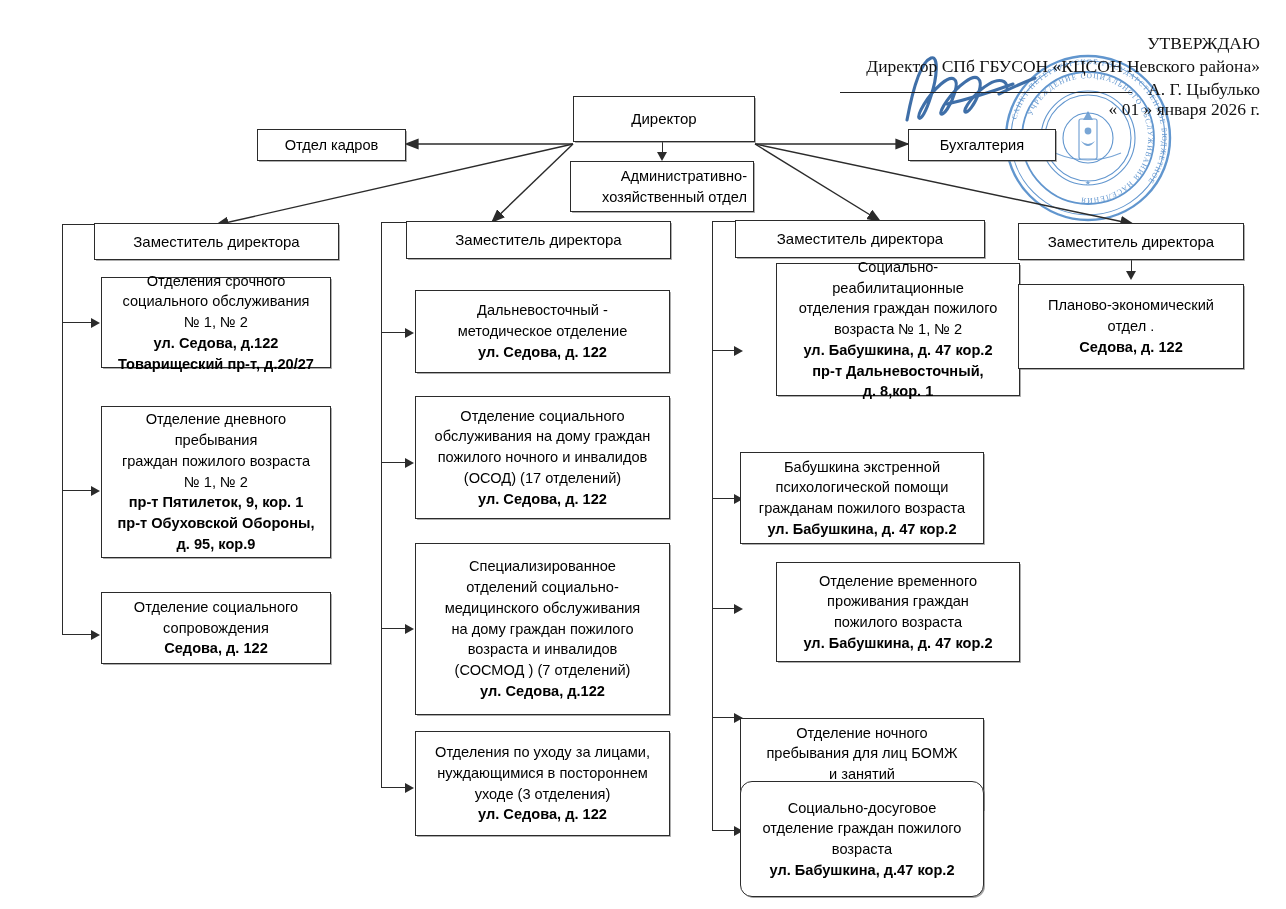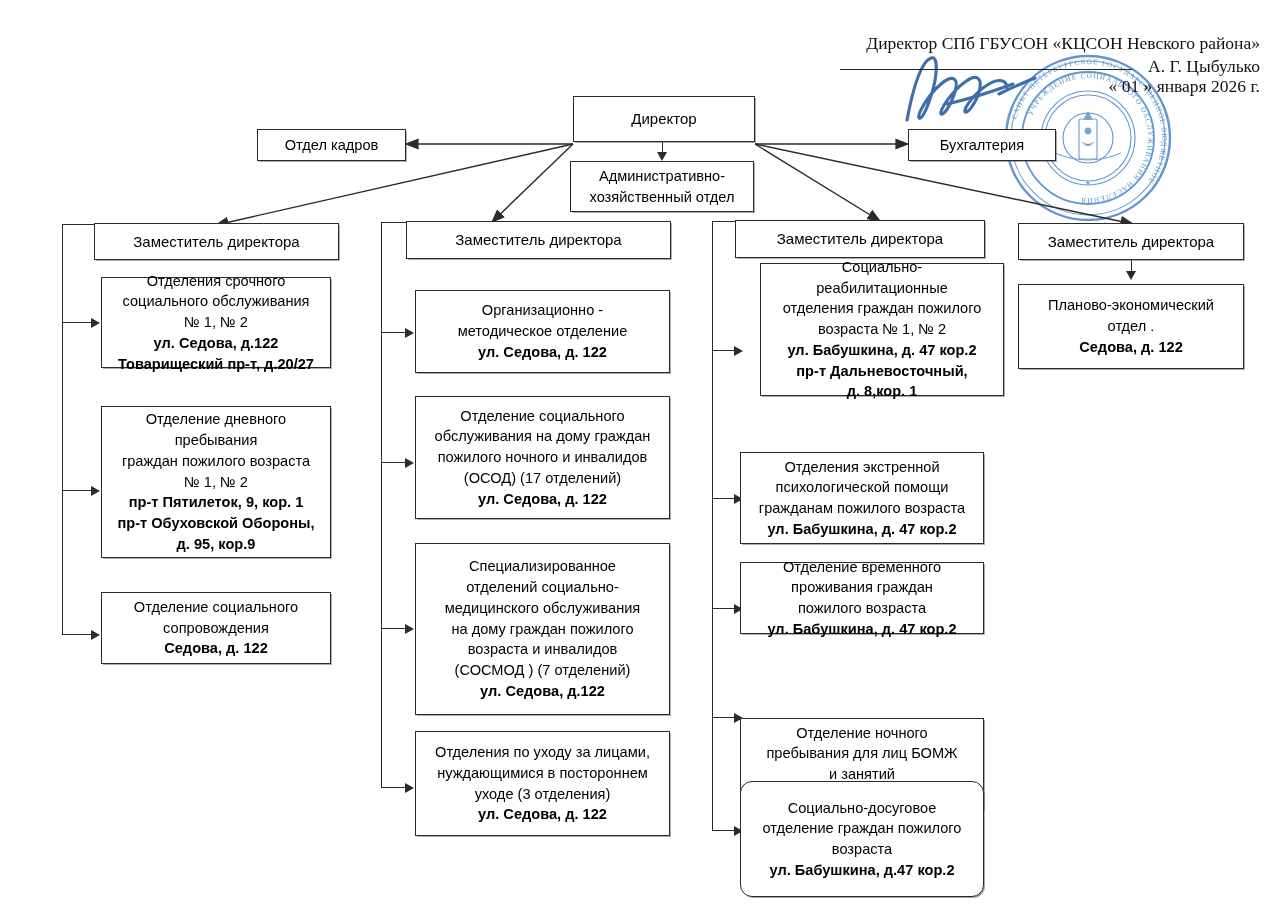--- a/index.html
+++ b/index.html
@@ -114,20 +114,21 @@
     z-index:3;
   }
   .diag{position:absolute;left:0;top:0;width:1286px;height:909px;z-index:3;pointer-events:none;}
 </style>
 </head>
 <body>
 
 <div id="page">
 
   <div class="approval">
+    <div class="ln">УТВЕРЖДАЮ</div>
     <div class="ln">Директор СПб ГБУСОН «КЦСОН Невского района»</div>
     <div class="sig-row">
       <span class="sig-rule"></span>
       <span>А. Г. Цыбулько</span>
     </div>
     <div class="ln">« 01 » января 2026 г.</div>
   </div>
 
   <svg class="signature" viewBox="0 0 185 80">
     <g fill="none" stroke="#3f6fa8" stroke-width="3.1" stroke-linecap="round" stroke-linejoin="round">
@@ -191,21 +192,21 @@
   </div>
 
   <div class="box" style="left:257px; top:129px; width:149px; height:32px;">
     <span class="l">Отдел кадров</span>
   </div>
 
   <div class="box" style="left:908px; top:129px; width:148px; height:32px;">
     <span class="l">Бухгалтерия</span>
   </div>
 
-  <div class="box" style="left:570px; top:161px; width:184px; height:51px;">
+  <div class="box" style="left:570px; top:161px; width:184px; height:51px;align-items:flex-end;">
     <span class="l">Административно-</span>
     <span class="l">хозяйственный отдел</span>
   </div>
   <div class="vline" style="left:662px; top:142px; height:13px;"></div>
   <div class="arrowdown" style="left:657px; top:152px;"></div>
 
   <div class="box hdr" style="left:94px; top:223px; width:245px; height:37px;">
     <span class="l">Заместитель директора</span>
   </div>
   <div class="vline" style="left:62px; top:224px; height:410px;"></div>
@@ -241,21 +242,21 @@
   <div class="hline" style="left:62px; top:634px; width:30px;"></div>
   <div class="arrowhead" style="left:91px; top:630px;"></div>
 
   <div class="box hdr" style="left:406px; top:221px; width:265px; height:38px;">
     <span class="l">Заместитель директора</span>
   </div>
   <div class="vline" style="left:381px; top:222px; height:565px;"></div>
   <div class="hline" style="left:381px; top:222px; width:26px;"></div>
 
   <div class="box" style="left:415px; top:290px; width:255px; height:83px;">
-    <span class="l">Организационно -</span>
+    <span class="l">Дальневосточный -</span>
     <span class="l">методическое отделение</span>
     <span class="l b">ул. Седова, д. 122</span>
   </div>
   <div class="hline" style="left:381px; top:332px; width:25px;"></div>
   <div class="arrowhead" style="left:405px; top:328px;"></div>
 
   <div class="box" style="left:415px; top:396px; width:255px; height:123px;">
     <span class="l">Отделение социального</span>
     <span class="l">обслуживания на дому граждан</span>
     <span class="l">пожилого ночного и инвалидов</span>
@@ -285,42 +286,42 @@
   </div>
   <div class="hline" style="left:381px; top:787px; width:25px;"></div>
   <div class="arrowhead" style="left:405px; top:783px;"></div>
 
   <div class="box hdr" style="left:735px; top:220px; width:250px; height:38px;">
     <span class="l">Заместитель директора</span>
   </div>
   <div class="vline" style="left:712px; top:221px; height:609px;"></div>
   <div class="hline" style="left:712px; top:221px; width:24px;"></div>
 
-  <div class="box" style="left:760px; top:263px; width:244px; height:133px;">
+  <div class="box" style="left:776px; top:263px; width:244px; height:133px;">
     <span class="l">Социально-</span>
     <span class="l">реабилитационные</span>
     <span class="l">отделения граждан пожилого</span>
     <span class="l">возраста   № 1, № 2</span>
     <span class="l b">ул. Бабушкина, д. 47 кор.2</span>
     <span class="l b">пр-т Дальневосточный,</span>
     <span class="l b">д. 8,кор. 1</span>
   </div>
   <div class="hline" style="left:712px; top:350px; width:23px;"></div>
   <div class="arrowhead" style="left:734px; top:346px;"></div>
 
   <div class="box" style="left:740px; top:452px; width:244px; height:92px;">
-    <span class="l">Отделения экстренной</span>
+    <span class="l">Бабушкина экстренной</span>
     <span class="l">психологической помощи</span>
     <span class="l">гражданам пожилого возраста</span>
     <span class="l b">ул. Бабушкина, д. 47 кор.2</span>
   </div>
   <div class="hline" style="left:712px; top:498px; width:23px;"></div>
   <div class="arrowhead" style="left:734px; top:494px;"></div>
 
-  <div class="box" style="left:740px; top:562px; width:244px; height:72px;">
+  <div class="box" style="left:776px; top:562px; width:244px; height:100px;">
     <span class="l">Отделение временного</span>
     <span class="l">проживания граждан</span>
     <span class="l">пожилого возраста</span>
     <span class="l b">ул. Бабушкина, д. 47 кор.2</span>
   </div>
   <div class="hline" style="left:712px; top:608px; width:23px;"></div>
   <div class="arrowhead" style="left:734px; top:604px;"></div>
 
   <div class="box" style="left:740px; top:671px; width:244px; height:92px;margin-top:47px;">
     <span class="l">Отделение ночного</span>

